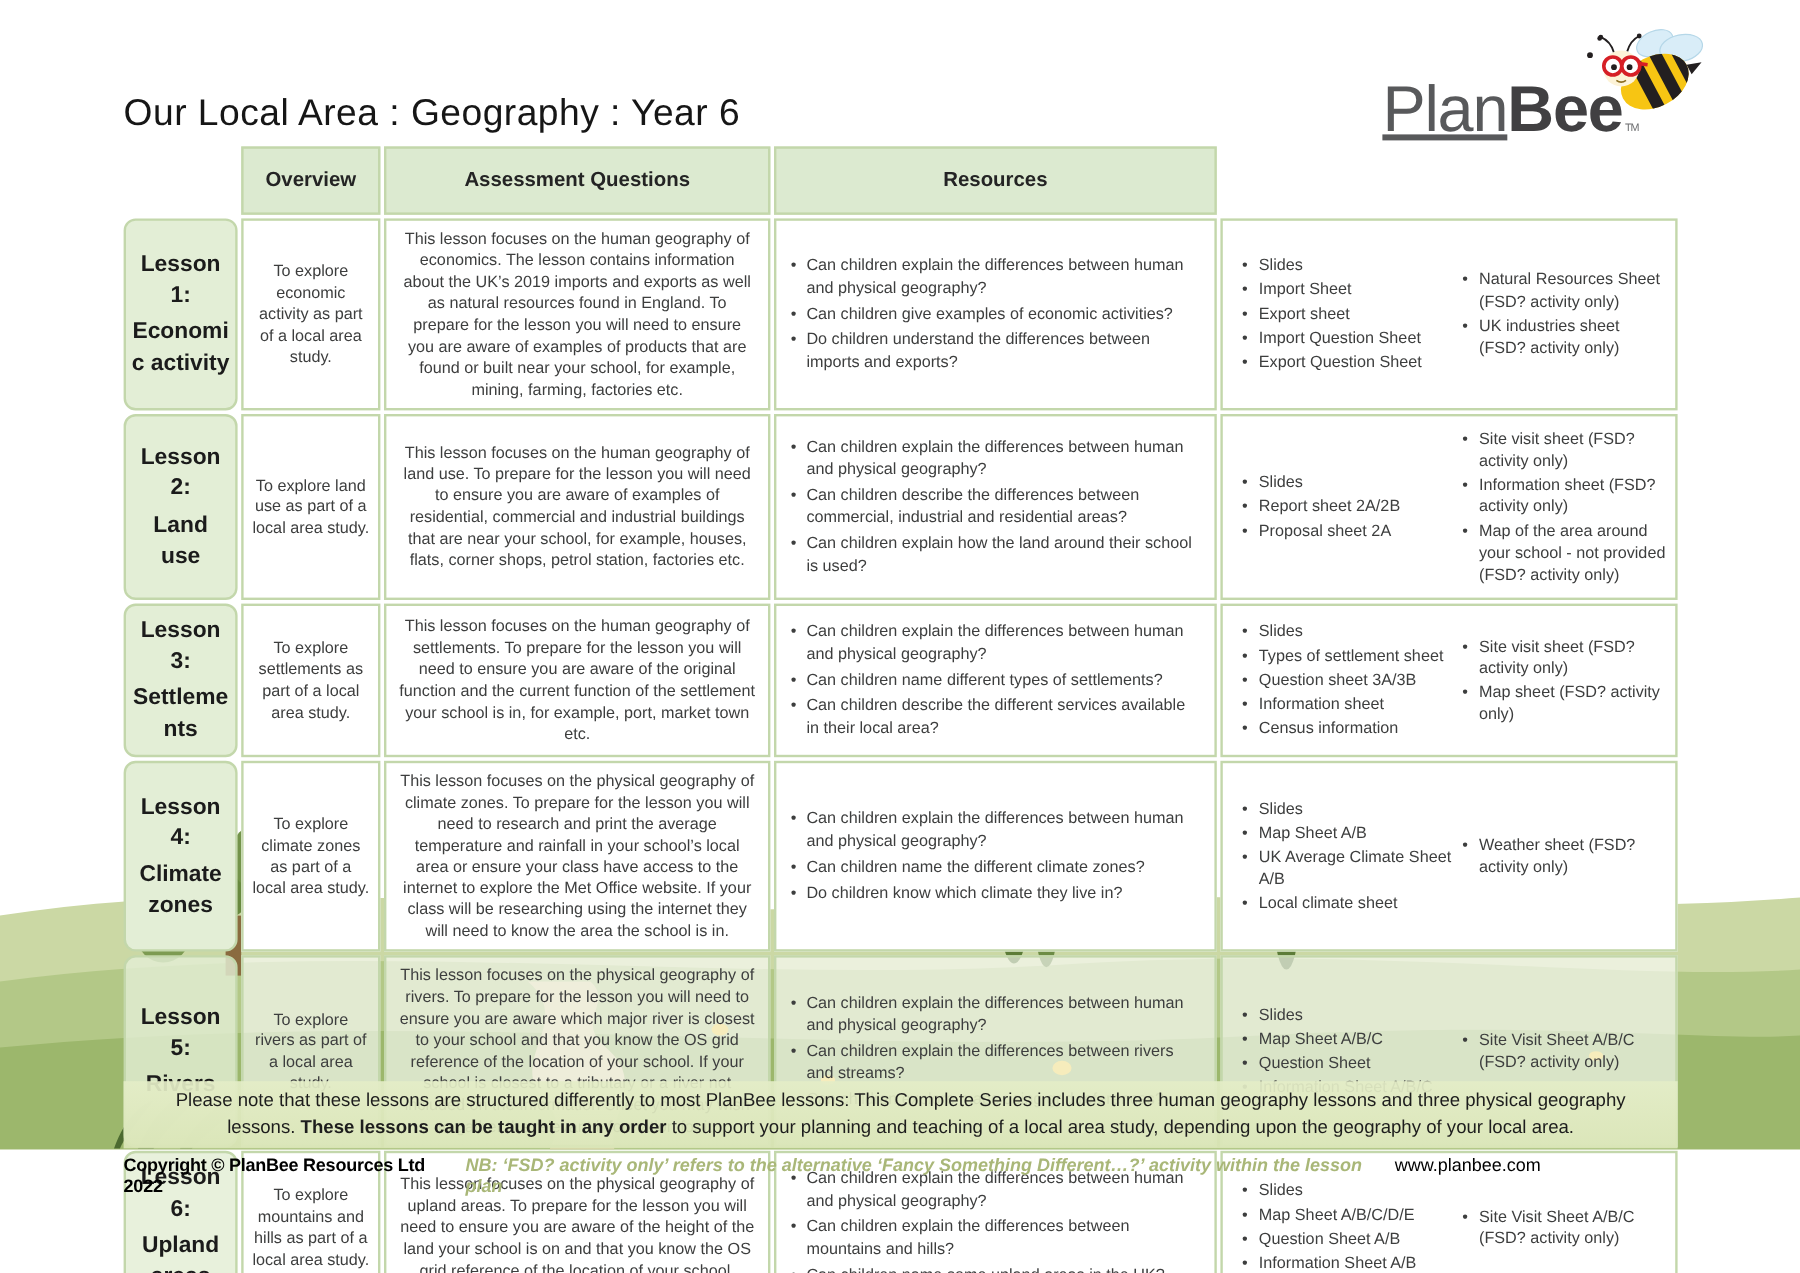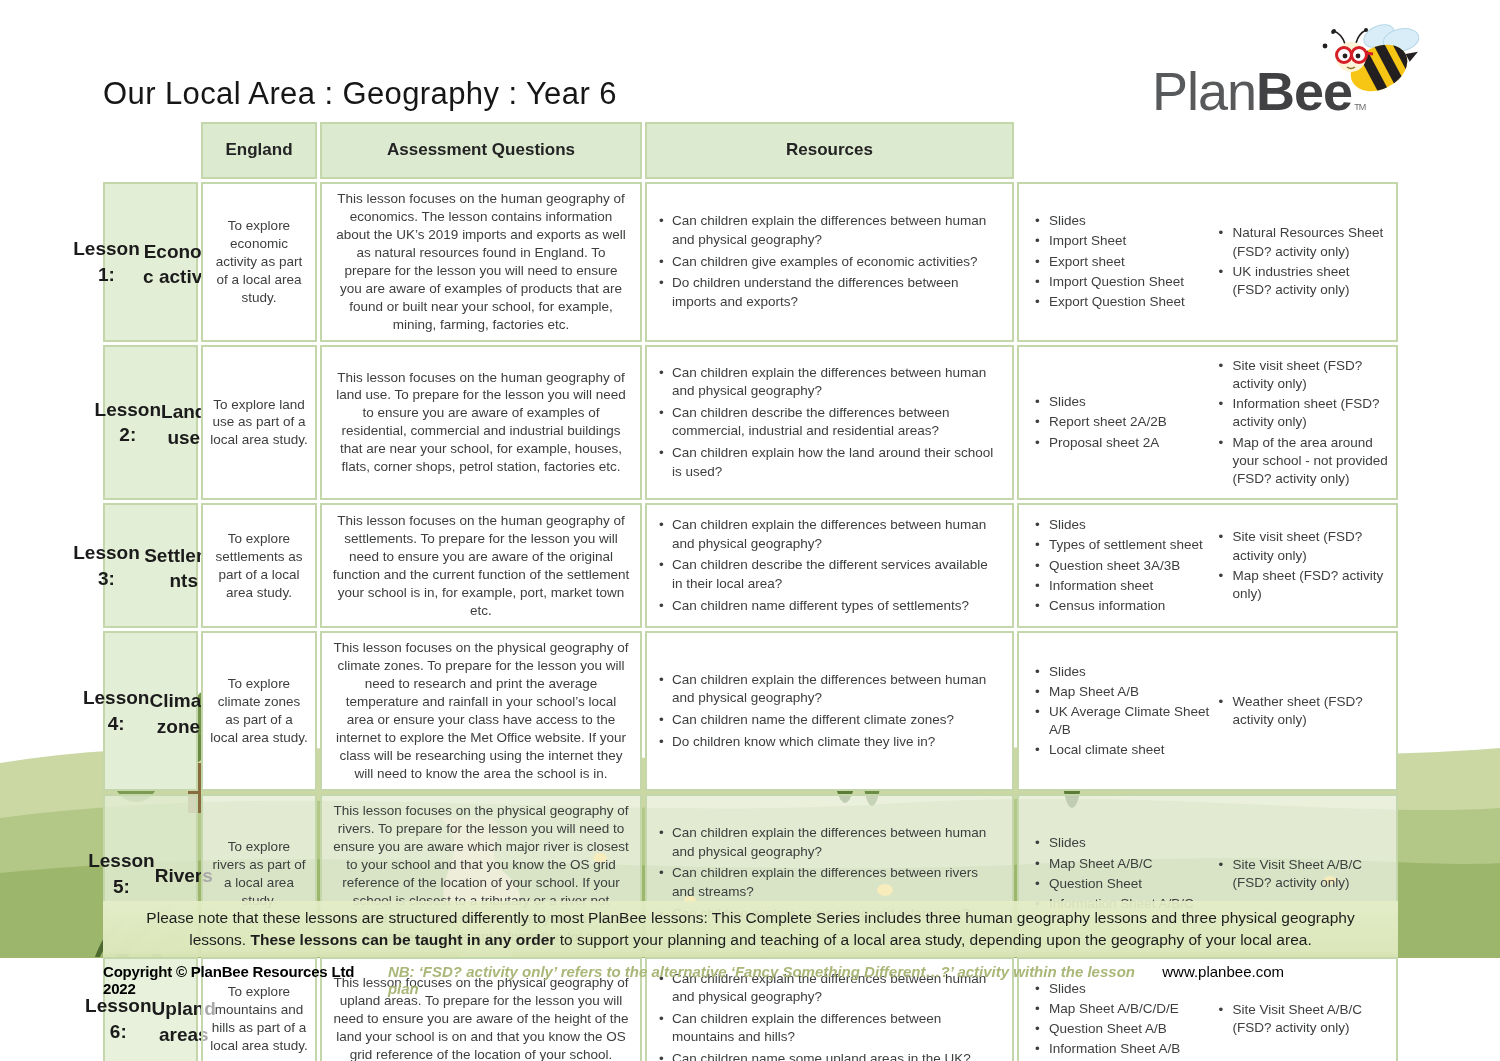--- a/index.html
+++ b/index.html
@@ -10,37 +10,37 @@
   .landscape { position:absolute; left:0; top:668px; width:1500px; height:290px; z-index:0; }
 
   
   .page-title { position:absolute; left:103px; top:76px; font-size:31px; color:#161616;
     letter-spacing:.4px; z-index:2; }
 
   
   .logo { position:absolute; top:30px; right:86px; width:262px; height:88px; z-index:2; }
   .logo-text { position:absolute; left:0; bottom:0; font-size:54px; line-height:1;
     letter-spacing:-1px; white-space:nowrap; }
-  .logo-plan { color:#58595b; font-weight:400; }
+  .logo-plan { color:#58595b; font-weight:400;text-decoration:underline; }
   .logo-bee  { color:#414042; font-weight:700; }
   .logo-tm { font-size:9px; color:#6d6e70; vertical-align:baseline; margin-left:2px;margin-top:14px; }
   .bee-svg { position:absolute; right:-14px; top:-10px; width:112px; height:80px; }
 
   
   .table { position:absolute; left:103px; top:122px; width:1295px; z-index:2; }
   .grid-row { display:grid; grid-template-columns:95px 116px 322px 369px 381px;
     column-gap:3px; margin-bottom:3px; }
   .hcell { background:var(--header_bg,#dcead0); border:2px solid var(--cell_border,#c3d7ab);
     display:flex; align-items:center; justify-content:center; text-align:center;
     font-weight:700; font-size:17px; color:#242424; min-height:57px; padding:4px 10px; line-height:1.3; }
   .hspacer { background:transparent; }
 
   .cell { background:#ffffff; border:2px solid var(--cell_border,#c3d7ab); }
-  .lesson-cell { background:var(--lesson_bg,#e3eed6); display:flex; flex-direction:row;
-    justify-content:center; align-items:center; text-align:center; padding:8px 12px; }
+  .lesson-cell { background:var(--lesson_bg,#e3eed6); display:flex; flex-direction:column;
+    justify-content:center; align-items:center; text-align:center; padding:8px 12px;border-radius:10px; }
   .lesson-label,.lesson-title { font-weight:700; font-size:19px; color:#1b1b1b; line-height:1.35; word-wrap:break-word; max-width:88px; }
   .lesson-title { margin-top:5px; }
   .objective-cell { display:flex; align-items:center; justify-content:center; text-align:center;
     font-size:13.5px; line-height:1.32; padding:6px 7px; }
   .overview-cell { display:flex; align-items:center; justify-content:center; text-align:center;
     font-size:13.5px; line-height:1.33; padding:6px 10px; }
   .questions-cell { display:flex; align-items:center; padding:8px 12px; }
   ul.q-list { list-style:none; font-size:13.5px; line-height:1.38; }
   ul.q-list li { position:relative; padding-left:13px; margin:3px 0; }
   ul.q-list li::before { content:"•"; position:absolute; left:0; top:0; }
@@ -135,21 +135,21 @@
     <line x1="34.5" y1="35" x2="34.5" y2="35" stroke="#d61f26" stroke-width="3"></line>
     <path d="M49,33 L56,34" stroke="#d61f26" stroke-width="3"></path>
     <circle cx="28" cy="36" r="2.4" fill="#231f20"></circle>
     <circle cx="41" cy="36" r="2.4" fill="#231f20"></circle>
   </svg>
 </div>
 
 <div class="table">
   <div class="grid-row">
     <div class="hspacer"></div>
-    <div class="hcell">England</div>
+    <div class="hcell">Overview</div>
     <div class="hcell">Assessment Questions</div>
     <div class="hcell">Resources</div>
   </div>
   <div class="rows">
   <div class="grid-row">
     <div class="cell lesson-cell">
       <div class="lesson-label">Lesson 1:</div>
       <div class="lesson-title">Economic activity</div>
     </div>
     <div class="cell objective-cell">To explore economic activity as part of a local area study.</div>
@@ -207,22 +207,22 @@
   <div class="grid-row">
     <div class="cell lesson-cell">
       <div class="lesson-label">Lesson 3:</div>
       <div class="lesson-title">Settlements</div>
     </div>
     <div class="cell objective-cell">To explore settlements as part of a local area study.</div>
     <div class="cell overview-cell">This lesson focuses on the human geography of settlements. To prepare for the lesson you will need to ensure you are aware of the original function and the current function of the settlement your school is in, for example, port, market town etc.</div>
     <div class="cell questions-cell">
       <ul class="q-list">
             <li>Can children explain the differences between human and physical geography?</li>
+            <li>Can children name different types of settlements?</li>
             <li>Can children describe the different services available in their local area?</li>
-            <li>Can children name different types of settlements?</li>
           </ul>
     </div>
     <div class="cell resources-cell">
       <ul class="r-list col1">
             <li>Slides</li>
             <li>Types of settlement sheet</li>
             <li>Question sheet 3A/3B</li>
             <li>Information sheet</li>
             <li>Census information</li>
           </ul>

